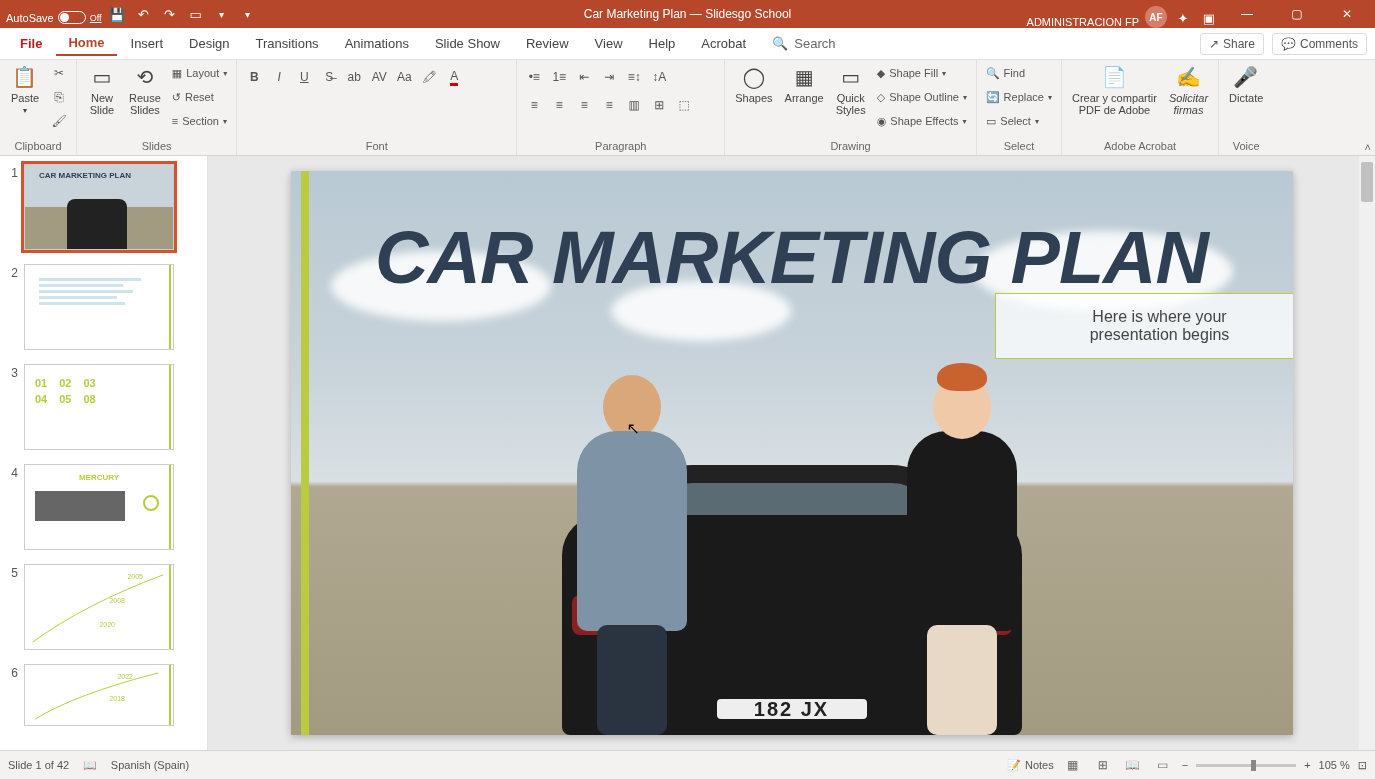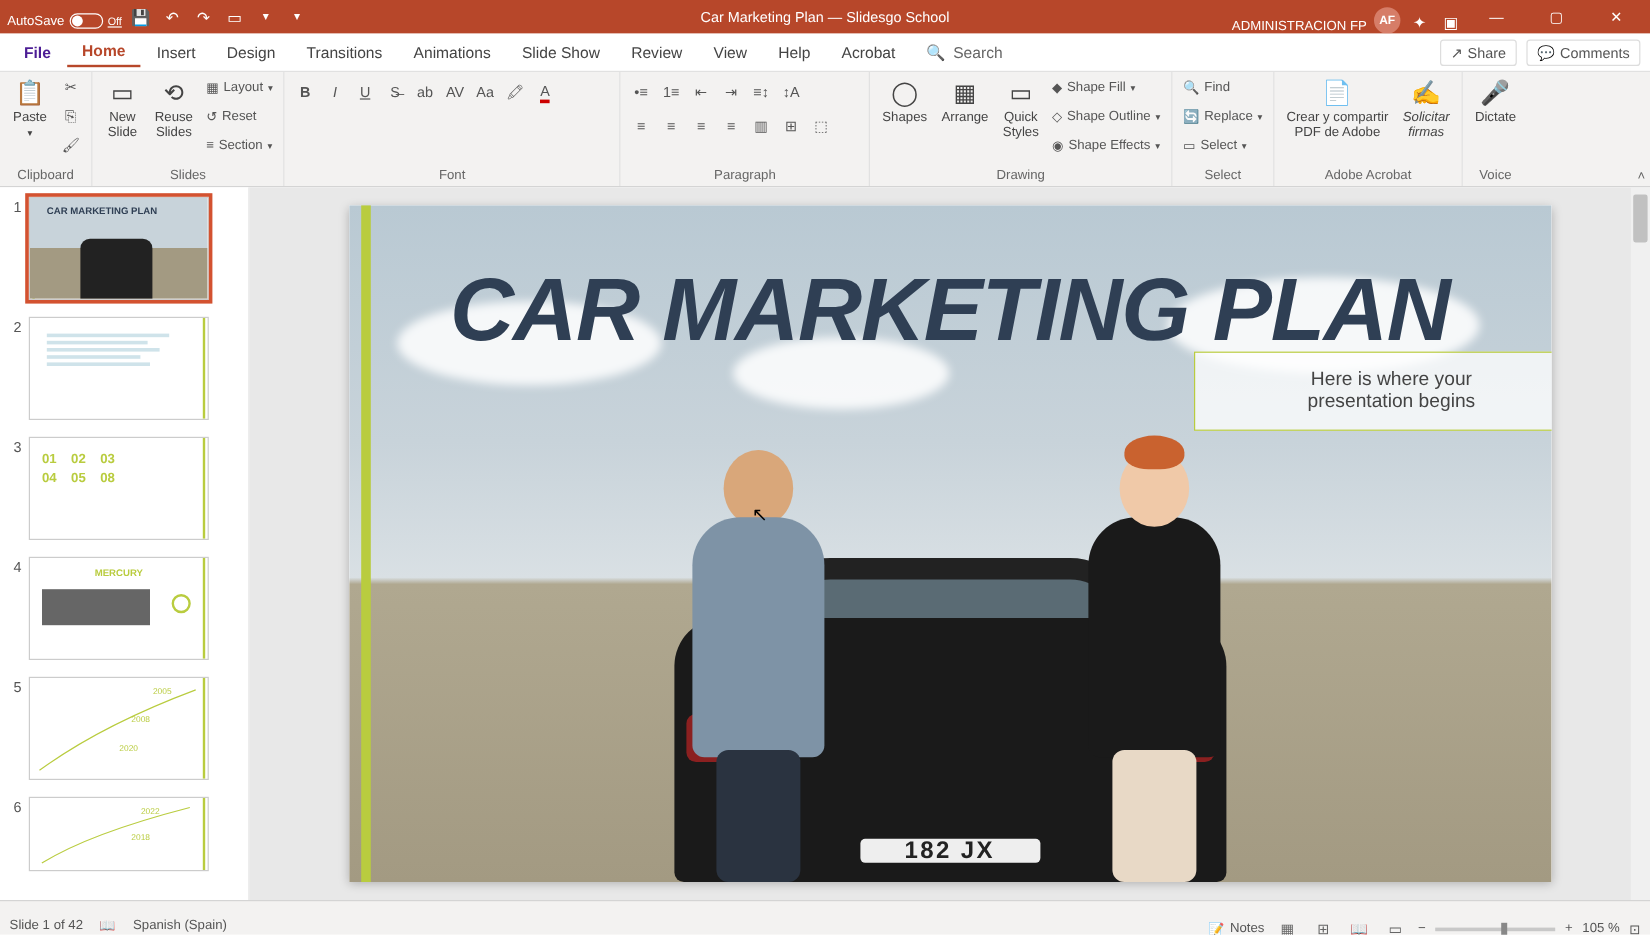--- a/index.html
+++ b/index.html
@@ -13,21 +13,21 @@
 .autosave-toggle { display: flex; align-items: center; gap: 4px; font-size: 11px; }
 .toggle { width: 28px; height: 13px; border: 1px solid #fff; border-radius: 7px; position: relative; }
 .toggle::before { content: ""; position: absolute; left: 1px; top: 1px; width: 9px; height: 9px; background: #fff; border-radius: 50%; }
 .qat-btn { width: 20px; height: 20px; display: flex; align-items: center; justify-content: center; color: #fff; font-size: 13px; }
 .winbtn { width: 44px; height: 28px; display: flex; align-items: center; justify-content: center; font-size: 12px; }
 .avatar { width: 22px; height: 22px; border-radius: 50%; background: #d67d68; display: flex; align-items: center; justify-content: center; font-size: 10px; font-weight: 600; }
 
 
 .ribbon-tabs { height: 32px; background: #fff; display: flex; align-items: center; padding: 0 8px; border-bottom: 1px solid #e1e1e1; gap: 2px; position: relative; }
 .ribbon-tab { padding: 4px 12px; font-size: 13px; color: #444; cursor: pointer; }
-.ribbon-tab.file { color: #4c1d95; font-weight: 600; }
+.ribbon-tab.file { color: #b91c1c; font-weight: 600; }
 .ribbon-tab.active { color: #b7472a; border-bottom: 2px solid #b7472a; font-weight: 600; }
 .ribbon-search { margin-left: 12px; display: flex; align-items: center; gap: 6px; color: #666; font-size: 13px; }
 .ribbon-tabs .right { margin-left: auto; display: flex; gap: 8px; align-items: center; }
 .share-btn, .comments-btn { display: flex; align-items: center; gap: 4px; padding: 3px 8px; border: 1px solid #ddd; border-radius: 3px; font-size: 12px; color: #555; }
 
 
 .ribbon { height: 96px; background: #f3f2f1; border-bottom: 1px solid #d4d4d4; display: flex; position: relative; }
 .ribbon-group { border-right: 1px solid #e1e1e1; padding: 2px 6px 0 6px; display: flex; flex-direction: column; }
 .ribbon-group-content { flex: 1; display: flex; align-items: flex-start; gap: 4px; }
 .ribbon-group-label { text-align: center; font-size: 11px; color: #666; padding: 2px 0 3px 0; position: relative; }
@@ -64,21 +64,21 @@
 .car-window { position: absolute; left: 120px; bottom: 160px; width: 320px; height: 110px; background: #5a6b74; border-radius: 60px 60px 8px 8px; border: 18px solid #222; border-bottom: none; }
 .car-light { position: absolute; bottom: 100px; width: 54px; height: 40px; background: #8b2020; border-radius: 8px; }
 .car-plate { position: absolute; bottom: 16px; left: 50%; transform: translateX(-50%); width: 150px; height: 20px; background: #eee; border-radius: 4px; display: flex; align-items: center; justify-content: center; font-size: 20px; font-weight: 700; color: #222; letter-spacing: 2px; }
 .person { position: absolute; bottom: 0; width: 140px; }
 .person .head { width: 58px; height: 64px; border-radius: 50%; margin: 0 auto; }
 .person .body { width: 110px; height: 200px; border-radius: 40px 40px 10px 10px; margin: -8px auto 0; }
 .person .legs { width: 70px; height: 110px; margin: -6px auto 0; border-radius: 10px; }
 .cursor-arrow { position: absolute; font-size: 16px; color: #000; }
 
 
-.statusbar { height: 26px; background: #f3f2f1; border-top: 1px solid #d4d4d4; display: flex; align-items: flex-start; padding: 14px 8px; font-size: 11px; color: #555; gap: 14px; }
+.statusbar { height: 26px; background: #f3f2f1; border-top: 1px solid #d4d4d4; display: flex; align-items: center; padding: 14px 8px; font-size: 11px; color: #555; gap: 14px; }
 .statusbar .right { margin-left: auto; display: flex; align-items: center; gap: 8px; }
 .view-btn { width: 22px; height: 18px; display: flex; align-items: center; justify-content: center; font-size: 12px; color: #666; }
 .zoom-slider { width: 100px; height: 3px; background: #c8c8c8; position: relative; }
 .zoom-slider::before { content: ""; position: absolute; left: 55%; top: -4px; width: 5px; height: 11px; background: #888; }
 
 
 .mini-title { position: absolute; top: 6px; left: 14px; font-size: 8px; font-weight: 900; color: #2f3f54; }
 .mini-green { position: absolute; left: 2px; top: 0; bottom: 0; width: 2px; background: #b9cc3f; }
 .mini-toc-num { font-size: 11px; font-weight: 900; color: #b9cc3f; }
 </style>

